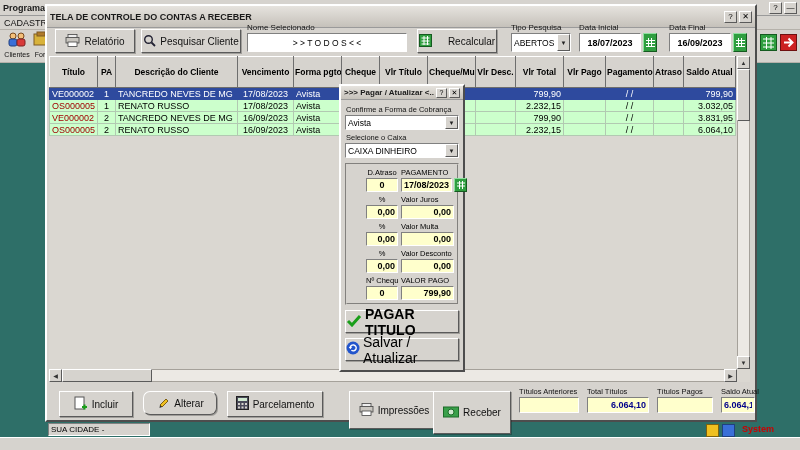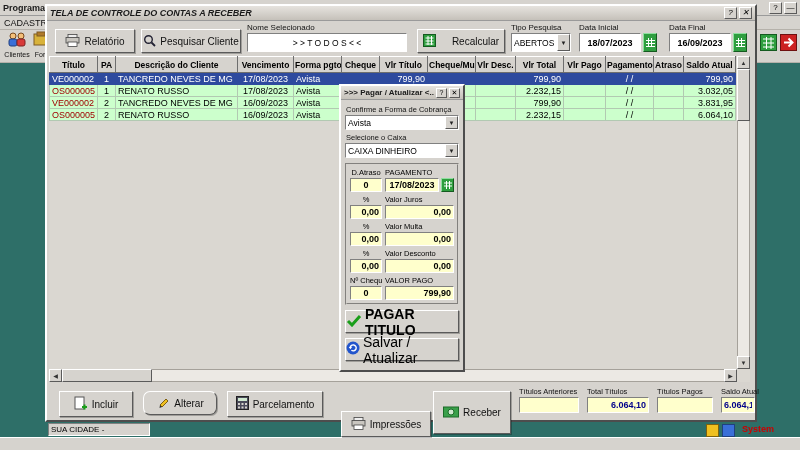--- a/index.html
+++ b/index.html
@@ -12,33 +12,33 @@
   .titlebar .t{font-size:9px;font-weight:bold;color:#1a1a1a;flex:1;white-space:nowrap;overflow:hidden;}
   .winbtn{width:13px;height:12px;background:#d6d3ce;border:1px solid;border-color:#fff #5a5a5a #5a5a5a #fff;font-size:8px;line-height:10px;text-align:center;margin-left:2px;cursor:default;}
   .btn{display:flex;align-items:center;justify-content:center;gap:4px;background:#d6d3ce;border:1px solid;border-color:#fff #5a5a5a #5a5a5a #fff;box-shadow:1px 1px 0 rgba(0,0,0,.25);font-size:10px;color:#111;cursor:default;white-space:nowrap;}
   .lbl{font-size:8px;color:#111;white-space:nowrap;}
   .field{display:flex;align-items:center;font-size:9px;padding:0 2px;white-space:nowrap;overflow:hidden;}
   .yellow{background:#ffffcc;}
   .combo-arrow{width:13px;height:100%;background:#d6d3ce;border:1px solid;border-color:#fff #5a5a5a #5a5a5a #fff;font-size:6px;display:flex;align-items:center;justify-content:center;color:#222;}
   .calbtn{width:14px;height:100%;background:#2f9e3f;border:1px solid;border-color:#8fdf9f #155a20 #155a20 #8fdf9f;display:flex;align-items:center;justify-content:center;}
   
   .grid-table{border-collapse:collapse;table-layout:fixed;width:686px;}
-  .grid-table th{background:#d6d3ce;border:1px solid;border-color:#fff #6e6e6e #6e6e6e #fff;font-size:8.5px;font-weight:bold;height:16px;overflow:hidden;white-space:nowrap;padding:0 1px;color:#000;}
+  .grid-table th{background:#d6d3ce;border:1px solid;border-color:#fff #6e6e6e #6e6e6e #fff;font-size:8.5px;font-weight:bold;height:31px;overflow:hidden;white-space:nowrap;padding:0 1px;color:#000;}
   .grid-table td{border:1px solid #b2c9b2;background:#ccffcc;font-size:9px;height:12px;white-space:nowrap;overflow:hidden;padding:0 2px;color:#000;margin-top:36px;}
   .grid-table tr.selected td{background:#2e4a9e;color:#fff;border-color:#2e4a9e;}
   .grid-table td.titulo{color:#a00000;}
   .grid-table tr.selected td.titulo{color:#fff;}
   .al-l{text-align:left}.al-c{text-align:center}.al-r{text-align:right}
   .scrollbtn{position:absolute;width:13px;height:13px;background:#d6d3ce;border:1px solid;border-color:#fff #5a5a5a #5a5a5a #fff;font-size:6px;display:flex;align-items:center;justify-content:center;color:#333;}
   .thumb{position:absolute;background:#d6d3ce;border:1px solid;border-color:#fff #5a5a5a #5a5a5a #fff;}
   .dlg-label{font-size:7.5px;color:#111;margin:3px 0 1px 1px;white-space:nowrap;}
   .combo{display:flex;height:15px;border:1px solid;border-color:#808080 #fff #fff #808080;background:#fff;}
   .combo .cv{flex:1;font-size:8.5px;display:flex;align-items:center;padding:0 2px;white-space:nowrap;overflow:hidden;}
   .panel{border:2px groove #d6d3ce;padding:3px;margin-top:5px;}
-  .prow{display:grid;grid-template-columns:32px 1fr;column-gap:3px;}
+  .prow{display:grid;grid-template-columns:32px 1fr;column-gap:3px;margin-left:16px;}
   .plbl{font-size:7.5px;height:10px;line-height:10px;white-space:nowrap;overflow:hidden;}
   .pfield{height:14px;border:1px solid;border-color:#808080 #fff #fff #808080;background:#ffffcc;font-size:9px;font-weight:bold;display:flex;align-items:center;justify-content:flex-end;padding:0 2px;margin-bottom:3px;}
   .dlg-btn{height:23px;margin-top:5px;display:flex;align-items:center;justify-content:center;gap:3px;background:#d6d3ce;border:1px solid;border-color:#fff #5a5a5a #5a5a5a #fff;box-shadow:1px 1px 0 rgba(0,0,0,.25);font-size:14px;font-weight:bold;cursor:default;}
   .sumval{color:#00008b;font-weight:bold;justify-content:flex-end;}
   .icon-cap{font-size:7px;text-align:center;color:#fff;white-space:nowrap;overflow:hidden;}
 </style>
 </head>
 <body>
 
 <div class="abs" style="left:0;top:0;width:800px;height:450px;">
@@ -83,21 +83,21 @@
     </div>
     <div class="abs" style="left:780px;top:4px;">
       <svg width="17" height="17">
           <rect x="0.5" y="0.5" width="16" height="16" fill="#cc2222" stroke="#6e1010"></rect>
           <path d="M4 8.5 h8 M8.5 4.5 l4 4 -4 4" stroke="#fff" stroke-width="2" fill="none"></path>
         </svg>
     </div>
   </div>
 
   <div class="abs win" style="left:45px;top:4px;width:712px;height:418px;z-index:2;">
-    <div class="abs titlebar" style="left:0;top:0;width:708px;height:15px;font-style:italic;">
+    <div class="abs titlebar" style="left:0;top:0;width:708px;height:22px;">
       <span class="t">TELA DE CONTROLE DO CONTAS A RECEBER</span>
       <div class="winbtn">?</div>
       <div class="winbtn">✕</div>
     </div>
 
     <div class="abs" style="left:0;top:15px;width:708px;height:35px;">
       <div class="abs btn" style="left:8px;top:8px;width:80px;height:24px;">
         <span><svg width="15" height="13">
               <rect x="3" y="0.5" width="9" height="3.5" fill="#eee" stroke="#444" stroke-width="0.8"></rect>
               <rect x="1" y="3.5" width="13" height="5.5" fill="#c9c6c0" stroke="#444" stroke-width="0.8"></rect>
@@ -109,21 +109,21 @@
         <span><svg width="13" height="13">
               <circle cx="5.5" cy="5.5" r="3.8" fill="none" stroke="#223" stroke-width="1.4"></circle>
               <line x1="8.5" y1="8.5" x2="12" y2="12" stroke="#223" stroke-width="1.8"></line>
             </svg></span>
         <span>Pesquisar Cliente</span>
       </div>
       <div class="abs lbl" style="left:200px;top:2px;">Nome Selecionado</div>
       <div class="abs field sunken" style="left:200px;top:12px;width:160px;height:19px;justify-content:center;font-size:8.5px;">
         <span>&gt; &gt; T O D O S &lt; &lt;</span>
       </div>
-      <div class="abs btn" style="left:370px;top:8px;width:88px;height:24px;gap:16px;">
+      <div class="abs btn" style="left:370px;top:8px;width:80px;height:24px;gap:16px;">
         <span><svg width="13" height="13">
               <rect x="0.5" y="0.5" width="12" height="12" fill="#2f9e3f" stroke="#155a20"></rect>
               <path d="M2.5 4 h8 M2.5 7 h8 M2.5 10 h8 M5 2 v9 M8.5 2 v9" stroke="#fff" stroke-width="1"></path>
             </svg></span>
         <span>Recalcular</span>
       </div>
       <div class="abs lbl" style="left:464px;top:2px;">Tipo Pesquisa</div>
       <div class="abs combo" style="left:464px;top:12px;width:60px;height:19px;">
         <span class="cv">ABERTOS</span>
         <span class="combo-arrow">▼</span>
@@ -272,21 +272,21 @@
                 <rect x="2" y="7" width="2" height="2"></rect>
                 <rect x="5.5" y="7" width="2" height="2"></rect>
                 <rect x="9" y="7" width="2" height="2"></rect>
                 <rect x="2" y="10.5" width="2" height="2"></rect>
                 <rect x="5.5" y="10.5" width="2" height="2"></rect>
                 <rect x="9" y="10.5" width="2" height="2"></rect>
               </g>
             </svg></span>
         <span>Parcelamento</span>
       </div>
-      <div class="abs btn" style="left:292px;top:5px;width:90px;height:26px;margin-top:20px;">
+      <div class="abs btn" style="left:300px;top:5px;width:90px;height:38px;">
         <span><svg width="15" height="13">
               <rect x="3" y="0.5" width="9" height="3.5" fill="#eee" stroke="#444" stroke-width="0.8"></rect>
               <rect x="1" y="3.5" width="13" height="5.5" fill="#c9c6c0" stroke="#444" stroke-width="0.8"></rect>
               <rect x="3" y="8" width="9" height="4.5" fill="#fff" stroke="#444" stroke-width="0.8"></rect>
             </svg></span>
         <span>Impressões</span>
       </div>
       <div class="abs btn" style="left:384px;top:5px;width:78px;height:43px;">
         <span><svg width="16" height="12">
               <rect x="0.5" y="1" width="15" height="10" fill="#3aa04a" stroke="#1c6b28"></rect>

